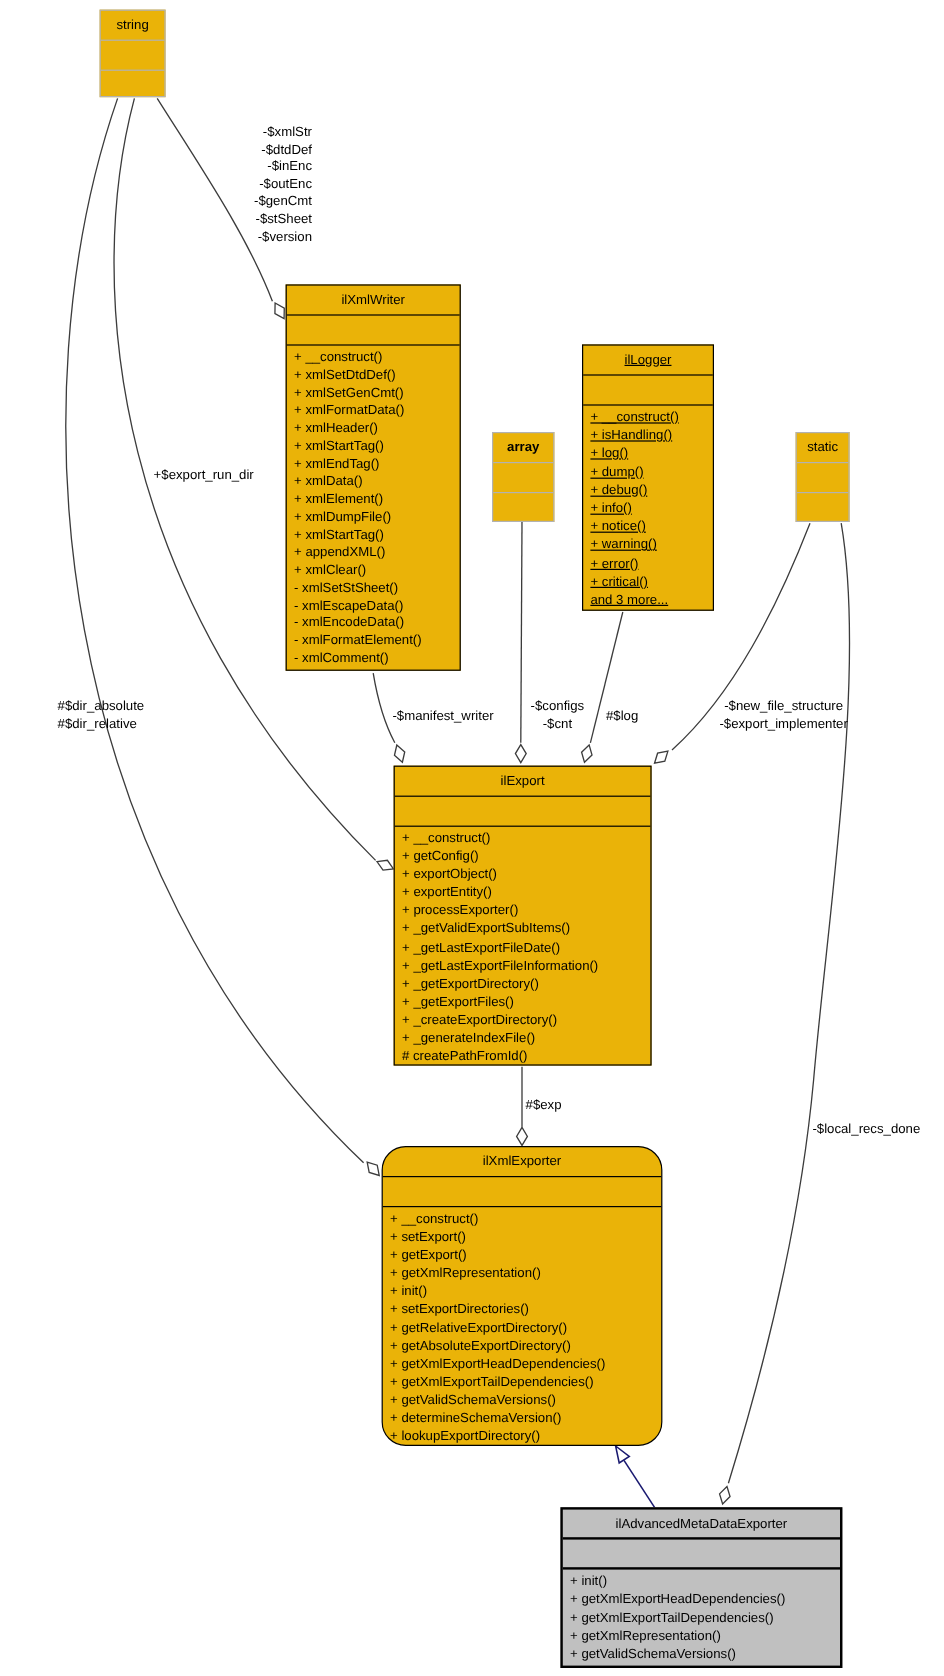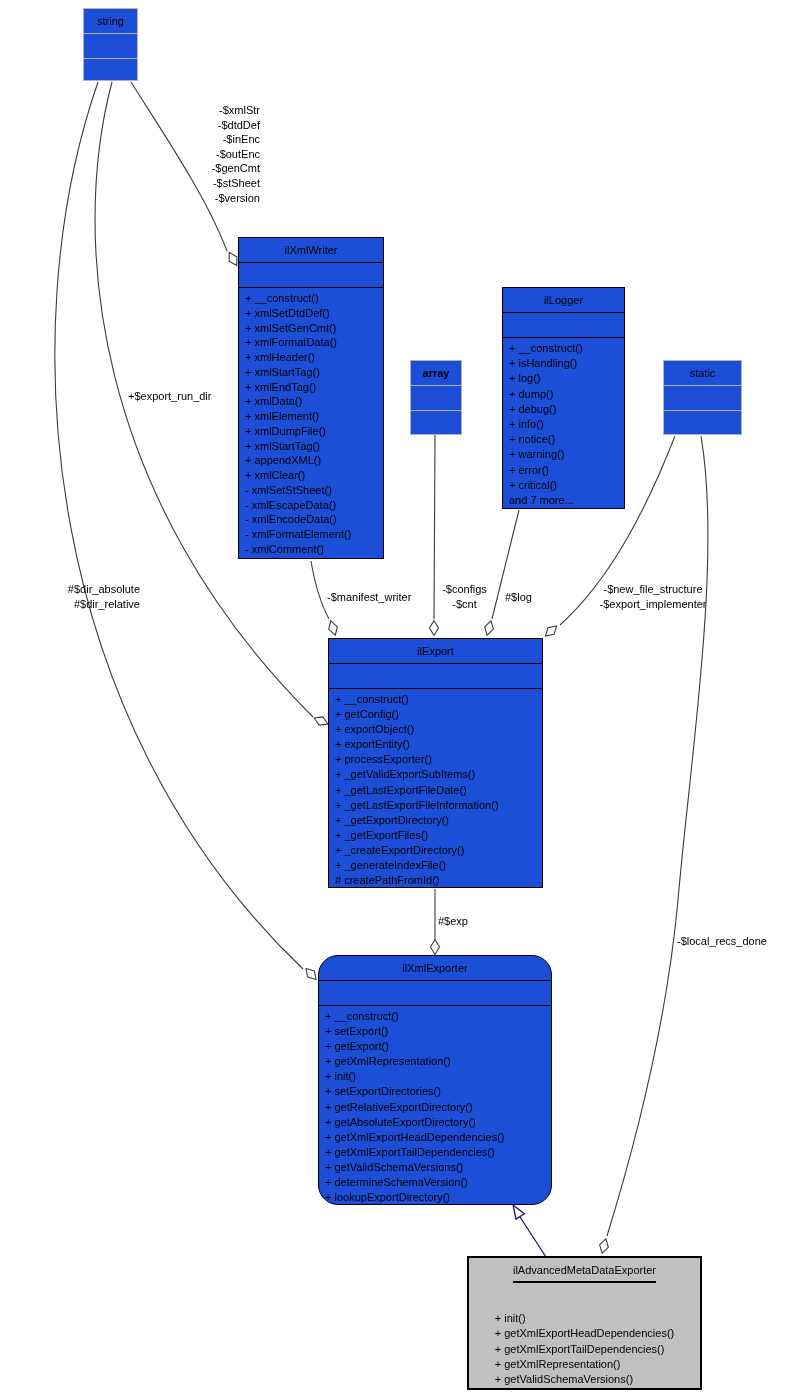--- a/index.html
+++ b/index.html
@@ -3,35 +3,35 @@
 <meta charset="utf-8">
 <style>
   html,body{margin:0;padding:0;background:#fff;}
   #canvas{
     position:relative;width:787px;height:1397px;background:#ffffff;
     font-family:"Liberation Sans","DejaVu Sans",sans-serif;
     font-size:11px;color:#000;overflow:hidden;
   }
   #edges{position:absolute;left:0;top:0;width:787px;height:1397px;}
   .uml{
-    position:absolute;background:#1d4ed8;border:1px solid #000;
+    position:absolute;background:#eab308;border:1px solid #000;
     display:flex;flex-direction:column;box-sizing:border-box;
   }
   .uml .title{
     flex:0 0 auto;display:flex;align-items:center;justify-content:center;
     border-bottom:1px solid #000;height:24px;white-space:nowrap;overflow:hidden;
   }
   .uml .attrs{flex:0 0 auto;border-bottom:1px solid #000;height:24px;}
   .uml .methods{
     flex:1 1 auto;padding:3px 6px;white-space:nowrap;overflow:hidden;
     line-height:15px;text-align:left;
   }
   .uml.muted{border-color:#b2b2b2;}
   .uml.muted .title,.uml.muted .attrs{border-color:#b2b2b2;}
-  .uml.hl{background:#c0c0c0;border:2px solid #000;align-items:center;}
+  .uml.hl{background:#c0c0c0;border:2px solid #000;}
   .uml.hl .title{border-bottom:2px solid #000;height:23px;}
   .uml.hl .attrs{border-bottom:2px solid #000;height:23px;}
   .elabel{position:absolute;white-space:nowrap;line-height:14.6px;}
 </style>
 </head>
 <body>
 
 <div id="canvas">
 
   <svg id="edges" viewBox="0 0 787 1397" xmlns="http://www.w3.org/2000/svg">
@@ -87,45 +87,45 @@
       <div>+ appendXML()</div>
       <div>+ xmlClear()</div>
       <div>- xmlSetStSheet()</div>
       <div>- xmlEscapeData()</div>
       <div>- xmlEncodeData()</div>
       <div>- xmlFormatElement()</div>
       <div>- xmlComment()</div>
     </div>
   </div>
 
-  <div class="uml" style="left:502px;top:287px;width:123px;height:222px;">
+  <div class="uml" style="left:485px;top:287px;width:110px;height:222px;text-decoration:underline;">
     <div class="title">ilLogger</div>
     <div class="attrs"></div>
     <div class="methods" style="line-height:15.2px;">
       <div>+ __construct()</div>
       <div>+ isHandling()</div>
       <div>+ log()</div>
       <div>+ dump()</div>
       <div>+ debug()</div>
       <div>+ info()</div>
       <div>+ notice()</div>
       <div>+ warning()</div>
       <div>+ error()</div>
       <div>+ critical()</div>
-      <div>and 7 more...</div>
+      <div>and 3 more...</div>
     </div>
   </div>
 
   <div class="uml muted" style="left:410px;top:360px;width:52px;height:75px;font-weight:bold;">
     <div class="title">array</div>
     <div class="attrs"></div>
     <div class="methods"></div>
   </div>
 
-  <div class="uml muted" style="left:663px;top:360px;width:79px;height:75px;">
+  <div class="uml muted" style="left:663px;top:360px;width:45px;height:75px;">
     <div class="title">static</div>
     <div class="attrs"></div>
     <div class="methods"></div>
   </div>
 
   <div class="uml" style="left:328px;top:638px;width:215px;height:250px;">
     <div class="title">ilExport</div>
     <div class="attrs"></div>
     <div class="methods" style="line-height:15.1px;">
       <div>+ __construct()</div>
@@ -183,21 +183,21 @@
     <div>-$outEnc</div>
     <div>-$genCmt</div>
     <div>-$stSheet</div>
     <div>-$version</div>
   </div>
 
   <div class="elabel" style="left:128px;top:389px;">
     <div>+$export_run_dir</div>
   </div>
 
-  <div class="elabel" style="left:48px;top:582px;width:92px;text-align:right;">
+  <div class="elabel" style="left:48px;top:582px;width:92px;text-align:left;">
     <div>#$dir_absolute</div>
     <div>#$dir_relative</div>
   </div>
 
   <div class="elabel" style="left:327px;top:590px;">
     <div>-$manifest_writer</div>
   </div>
 
   <div class="elabel" style="left:436px;top:582px;width:57px;text-align:center;">
     <div>-$configs</div>

